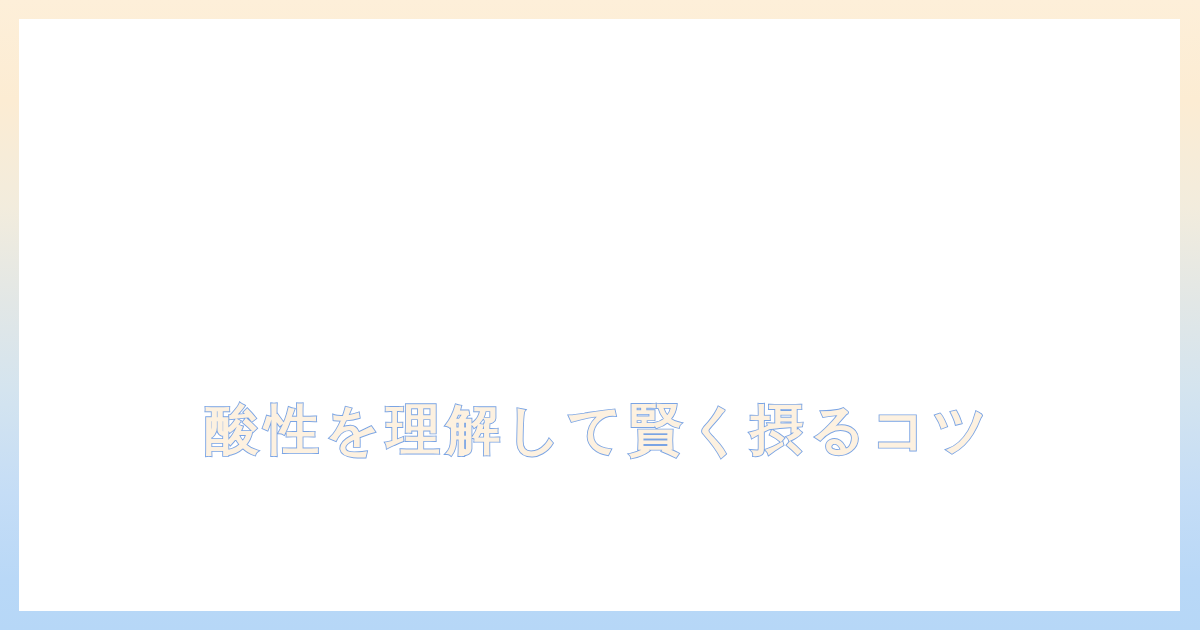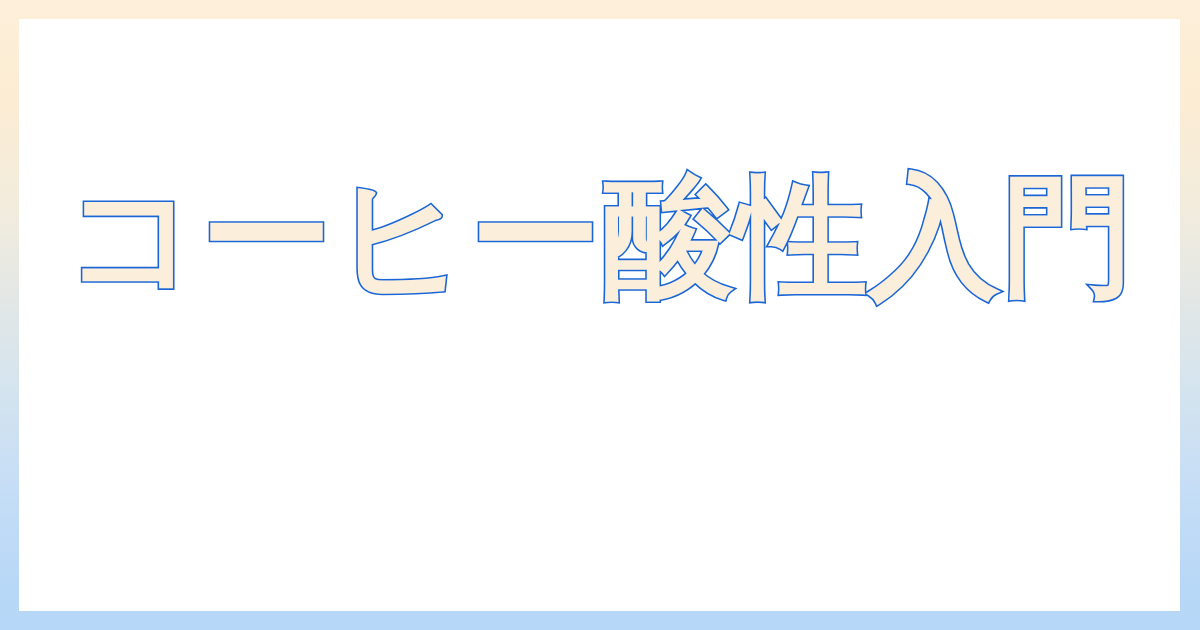--- a/index.html
+++ b/index.html
@@ -91,19 +91,19 @@
     paint-order: stroke fill;
     text-rendering: geometricPrecision;
   }
 </style>
 </head>
 <body>
 
 <div id="banner">
   <div id="card">
 
-    <div id="title-row">
-      <span id="title">コーヒー酸性入門</span>
+
+    <div id="subtitle-row">
+      <span id="subtitle">酸性を理解して賢く摂るコツ</span>
     </div>
-
 
   </div>
 </div>
 
 </body></html>

